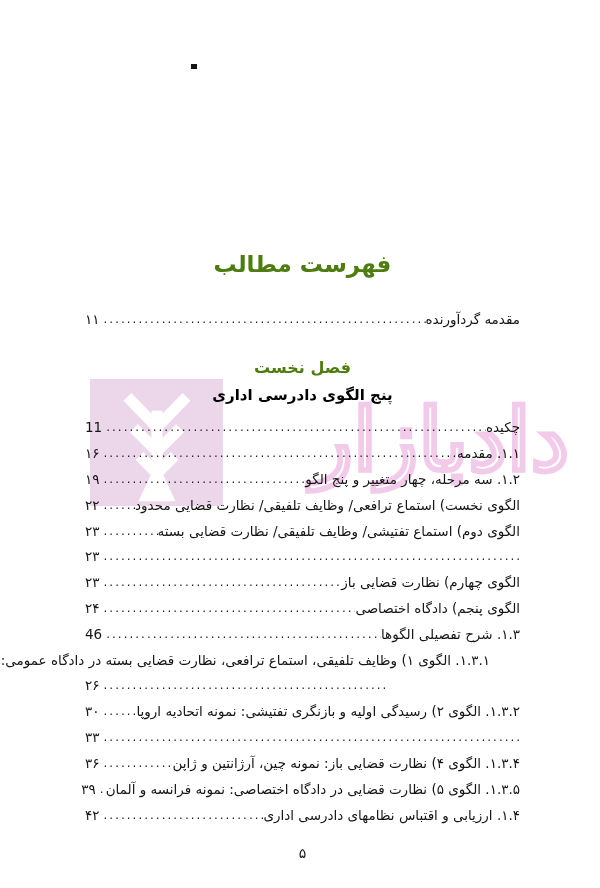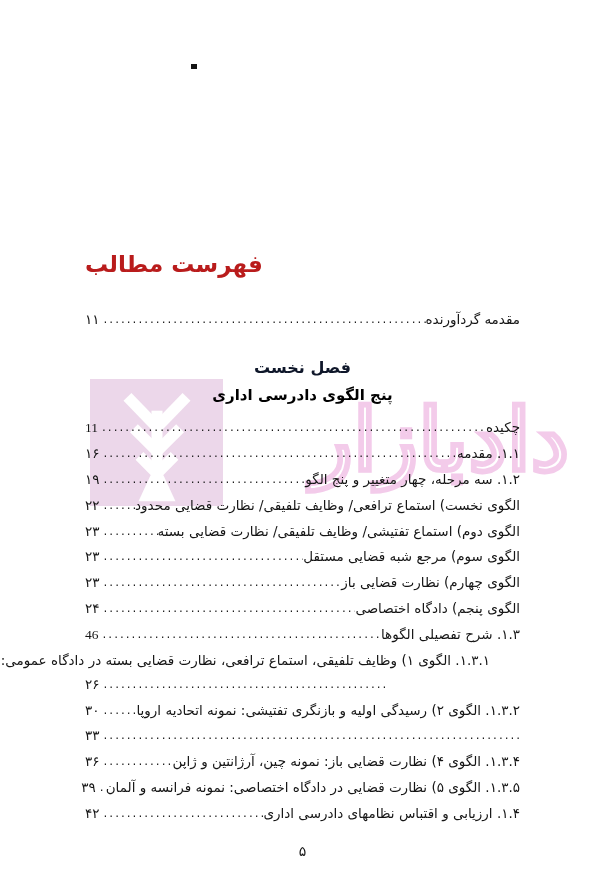--- a/index.html
+++ b/index.html
@@ -42,46 +42,46 @@
   }
 
   
   .content {
     position:relative; z-index:1;
     padding:0 80px 0 85px;
     direction:rtl;
   }
   .doc-title {
     margin-top:250px;
-    text-align:left;
-    font-size:23px; font-weight:bold; color:#b91c1c;
+    text-align:center;
+    font-size:23px; font-weight:bold; color:#4d7c0f;
     line-height:28px;
   }
   .toc-row {
     display:flex; align-items:baseline;
     direction:rtl;
     font-size:13.5px; line-height:24.9px;
     white-space:nowrap;
   }
   .toc-row .txt { flex:0 0 auto; }
   .toc-row .dots {
     flex:1 1 auto; min-width:6px;
     overflow:hidden; white-space:nowrap;
     direction:ltr; text-align:left;
     font-size:12px; letter-spacing:2px; color:#1c1c1c;
     transform:translateY(-1px);
   }
   .toc-row .dots::after {
     content:"..................................................................................................................................................";
   }
-  .toc-row .pg { flex:0 0 auto; padding-right:4px;font-family:Liberation Serif, serif; }
+  .toc-row .pg { flex:0 0 auto; padding-right:4px; }
   .intro-row { margin-top:29px; }
   .chapter-label {
     margin-top:24px; text-align:center;
-    font-size:16px; font-weight:bold; color:#0f172a; line-height:22px;
+    font-size:16px; font-weight:bold; color:#4d7c0f; line-height:22px;
   }
   .chapter-title {
     margin-top:3px; text-align:center;
     font-size:15px; font-weight:bold; color:#000; line-height:26px;
   }
   .toc-rows { margin-top:7px; }
   .indent-a { padding-right:30px;align-items:flex-end; }
   .indent-b { padding-right:133px; }
   .footer-num {
     margin-top:16px; text-align:center;
@@ -153,21 +153,20 @@
         <span class="pg">۲۲</span>
       </div>
 
       <div class="toc-row">
         <span class="txt">الگوی دوم) استماع تفتیشی/ وظایف تلفیقی/ نظارت قضایی بسته</span>
         <span class="dots"></span>
         <span class="pg">۲۳</span>
       </div>
 
       <div class="toc-row">
-        <span class="txt">الگوی سوم) مرجع شبه قضایی مستقل</span>
         <span class="dots"></span>
         <span class="pg">۲۳</span>
       </div>
 
       <div class="toc-row">
         <span class="txt">الگوی چهارم) نظارت قضایی باز</span>
         <span class="dots"></span>
         <span class="pg">۲۳</span>
       </div>
 

